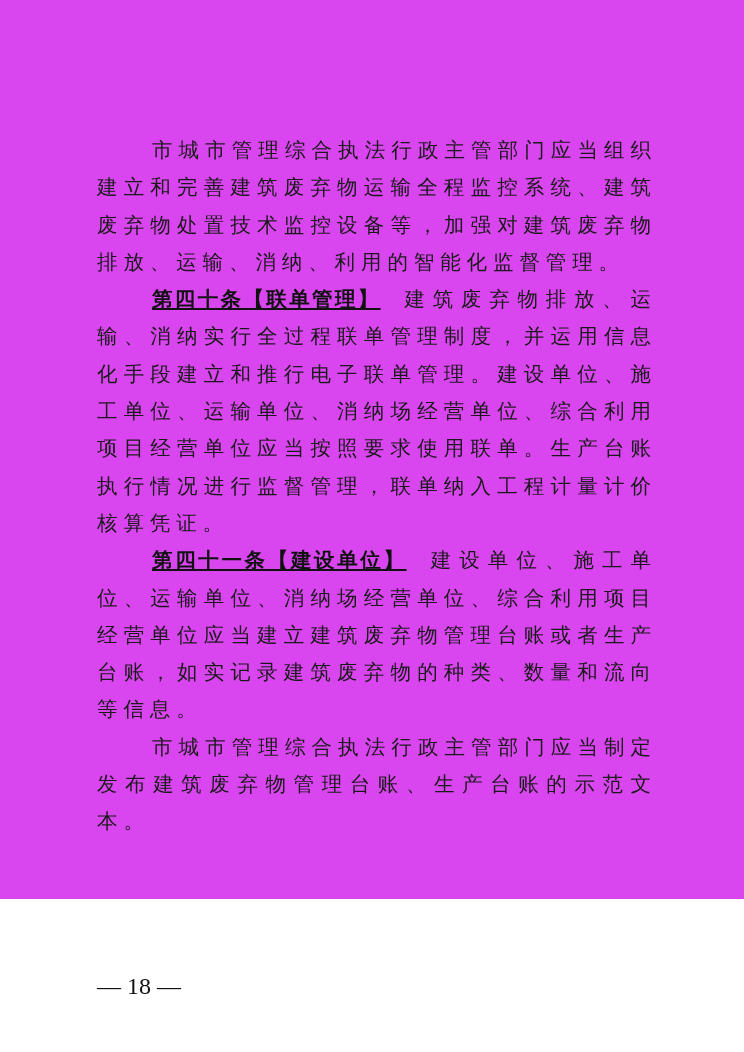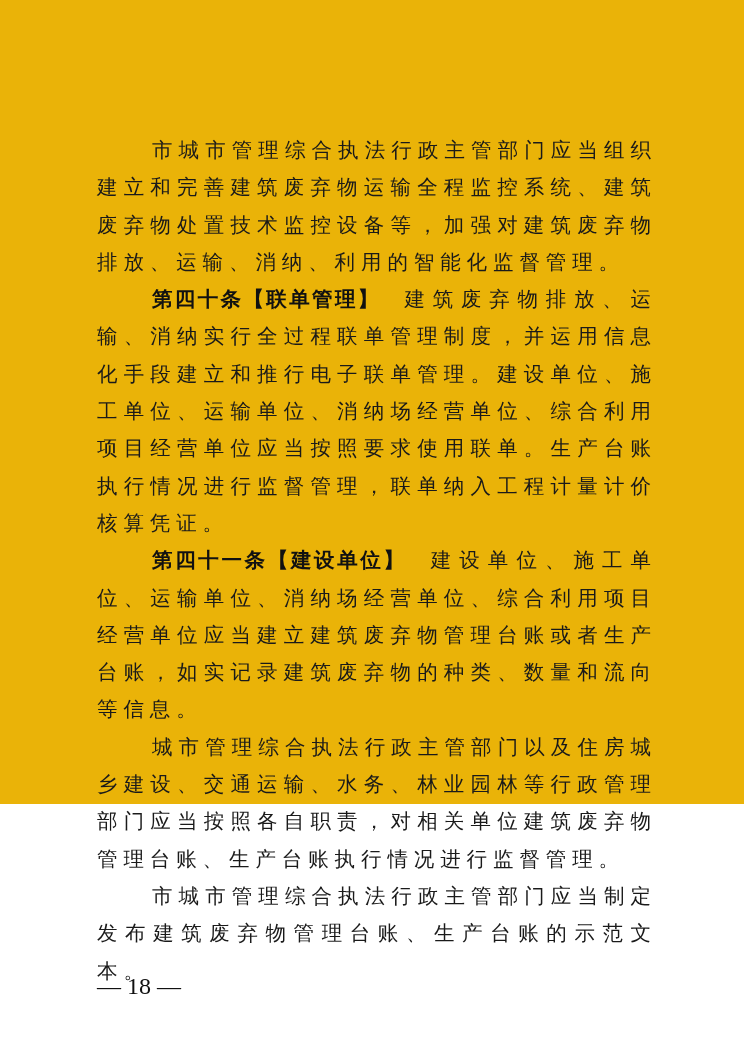--- a/index.html
+++ b/index.html
@@ -1,40 +1,39 @@
 <!DOCTYPE html>
 <html><head>
 <meta charset="utf-8">
 <style>
   html, body { margin:0; padding:0; background:#ffffff; }
   body { width:744px; height:1052px; position:relative; overflow:hidden; }
-  .page { position:absolute; left:0; top:0; width:744px; height:804px; background:#eab308; }
+  .page { position:absolute; left:0; top:0; width:744px; height:899px; background:#d946ef; }
   .content { position:absolute; left:97px; top:132px; width:560px; }
   .para {
     font-family: "DejaVu Serif", "Liberation Serif", serif;
     font-size:20.5px; line-height:37.3px; color:#1a1a1a;
     text-align:justify; text-align-last:left;
     letter-spacing:5.9px; margin:0;
     text-indent:55px;
     word-break:break-all;
   }
   .article-head {
     font-family: "DejaVu Sans", "Liberation Sans", sans-serif;
-    font-weight:bold; letter-spacing:0.5px; color:#111;
+    font-weight:bold; letter-spacing:0.5px; color:#111;text-decoration:underline;
   }
   .gap { display:inline-block; width:22px; }
   .footer { position:absolute; left:97px; top:973px;
     font-family:"Liberation Serif", "DejaVu Serif", serif; font-size:24px; color:#111; }
 </style>
 </head>
 <body>
 
 <div class="page">
   <div class="content">
     <p class="para"><span>市城市管理综合执法行政主管部门应当组织建立和完善建筑废弃物运输全程监控系统、建筑废弃物处置技术监控设备等，加强对建筑废弃物排放、运输、消纳、利用的智能化监督管理。</span></p>
     <p class="para"><span class="article-head">第四十条【联单管理】</span><span class="gap"></span><span>建筑废弃物排放、运输、消纳实行全过程联单管理制度，并运用信息化手段建立和推行电子联单管理。建设单位、施工单位、运输单位、消纳场经营单位、综合利用项目经营单位应当按照要求使用联单。生产台账执行情况进行监督管理，联单纳入工程计量计价核算凭证。</span></p>
     <p class="para"><span class="article-head">第四十一条【建设单位】</span><span class="gap"></span><span>建设单位、施工单位、运输单位、消纳场经营单位、综合利用项目经营单位应当建立建筑废弃物管理台账或者生产台账，如实记录建筑废弃物的种类、数量和流向等信息。</span></p>
-    <p class="para"><span>城市管理综合执法行政主管部门以及住房城乡建设、交通运输、水务、林业园林等行政管理部门应当按照各自职责，对相关单位建筑废弃物管理台账、生产台账执行情况进行监督管理。</span></p>
     <p class="para"><span>市城市管理综合执法行政主管部门应当制定发布建筑废弃物管理台账、生产台账的示范文本。</span></p>
 
   </div>
   <div class="footer">— 18 —</div>
 </div>
 
 </body></html>

